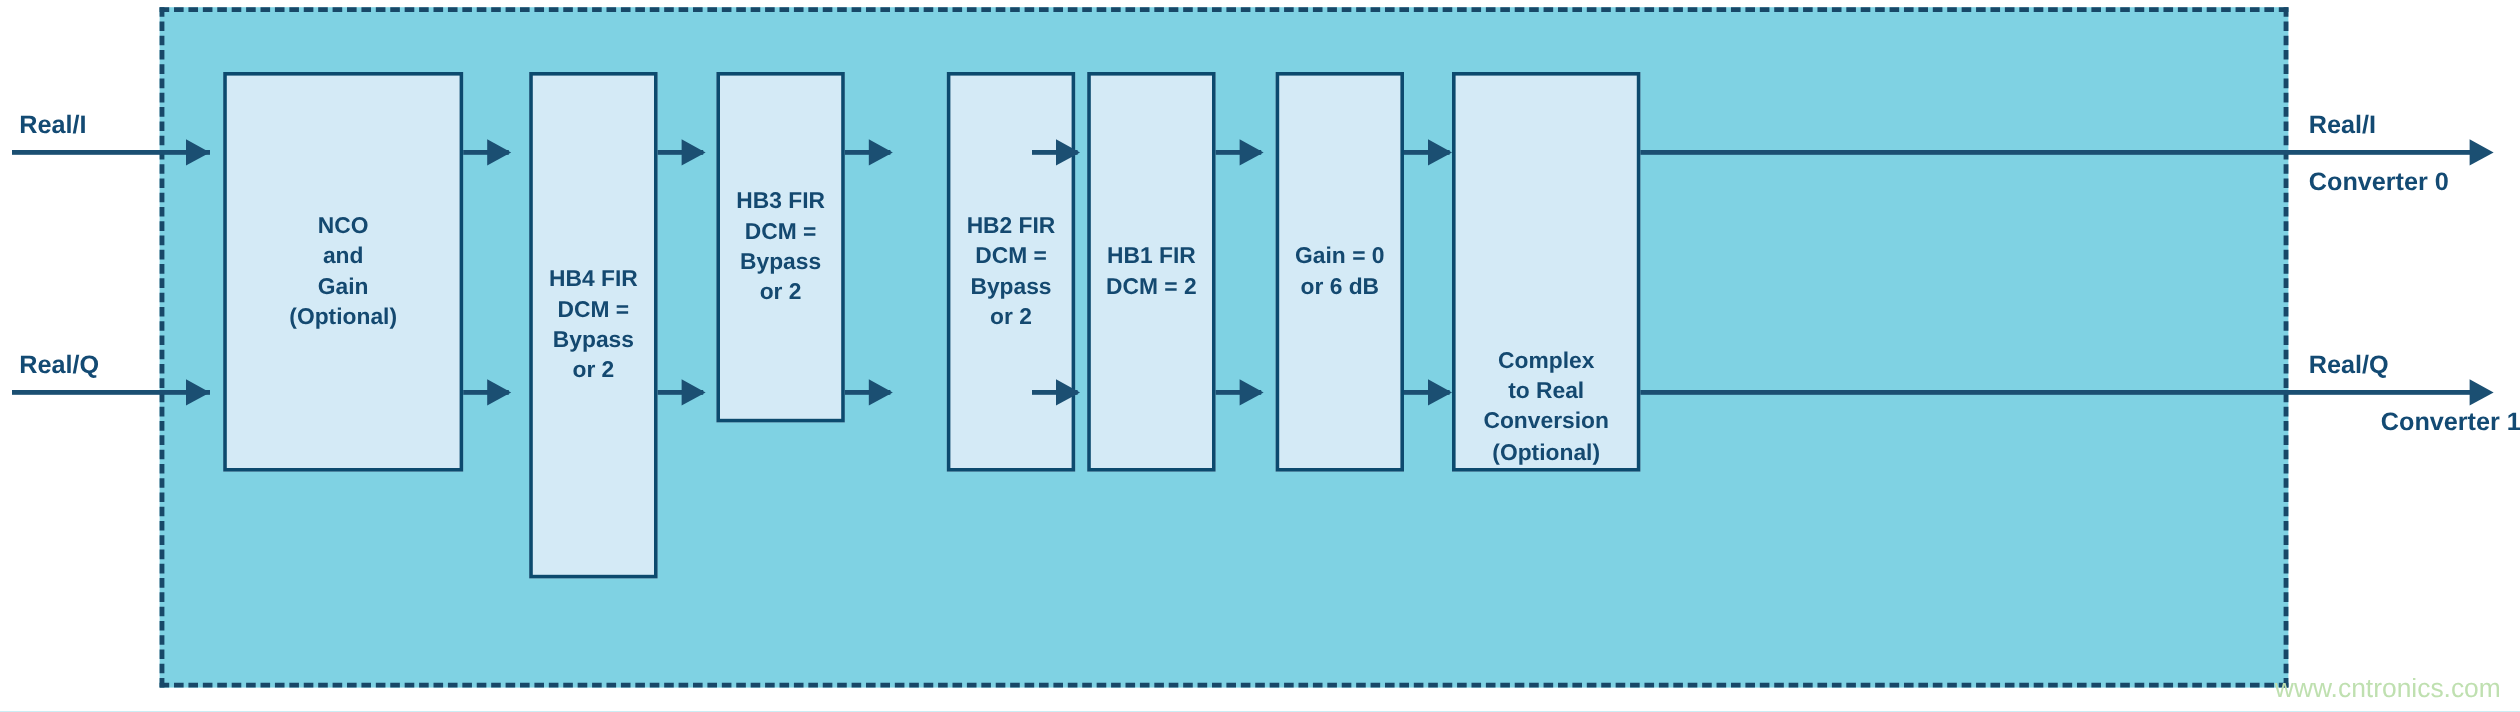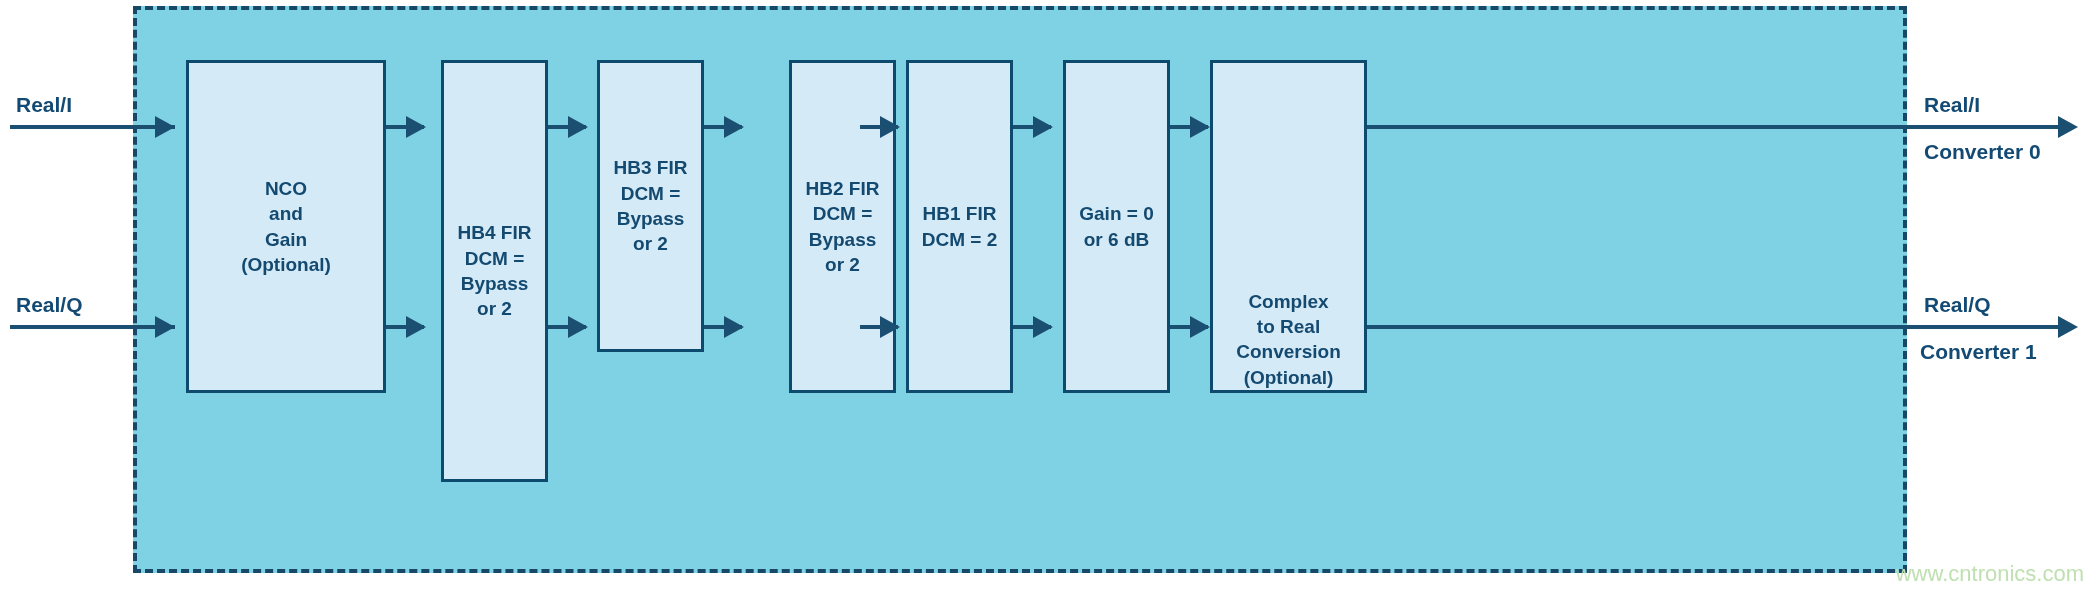--- a/index.html
+++ b/index.html
@@ -177,17 +177,17 @@
   </div>
 
   <div class="line" style="left:1367px;top:125px;width:703px;"></div>
   <div class="arrow" style="left:2058px;top:116px;"></div>
   <div class="lbl" style="left:1924px;top:93px;">Real/I</div>
   <div class="lbl" style="left:1924px;top:140px;">Converter 0</div>
 
   <div class="line" style="left:1367px;top:325px;width:703px;"></div>
   <div class="arrow" style="left:2058px;top:316px;"></div>
   <div class="lbl" style="left:1924px;top:293px;">Real/Q</div>
-  <div class="lbl" style="left:1920px;top:340px;">Converter 1</div>
+  <div class="lbl" style="left:1984px;top:340px;">Converter 1</div>
 
   <div id="watermark">www.cntronics.com</div>
 
 </div>
 
 </body></html>

